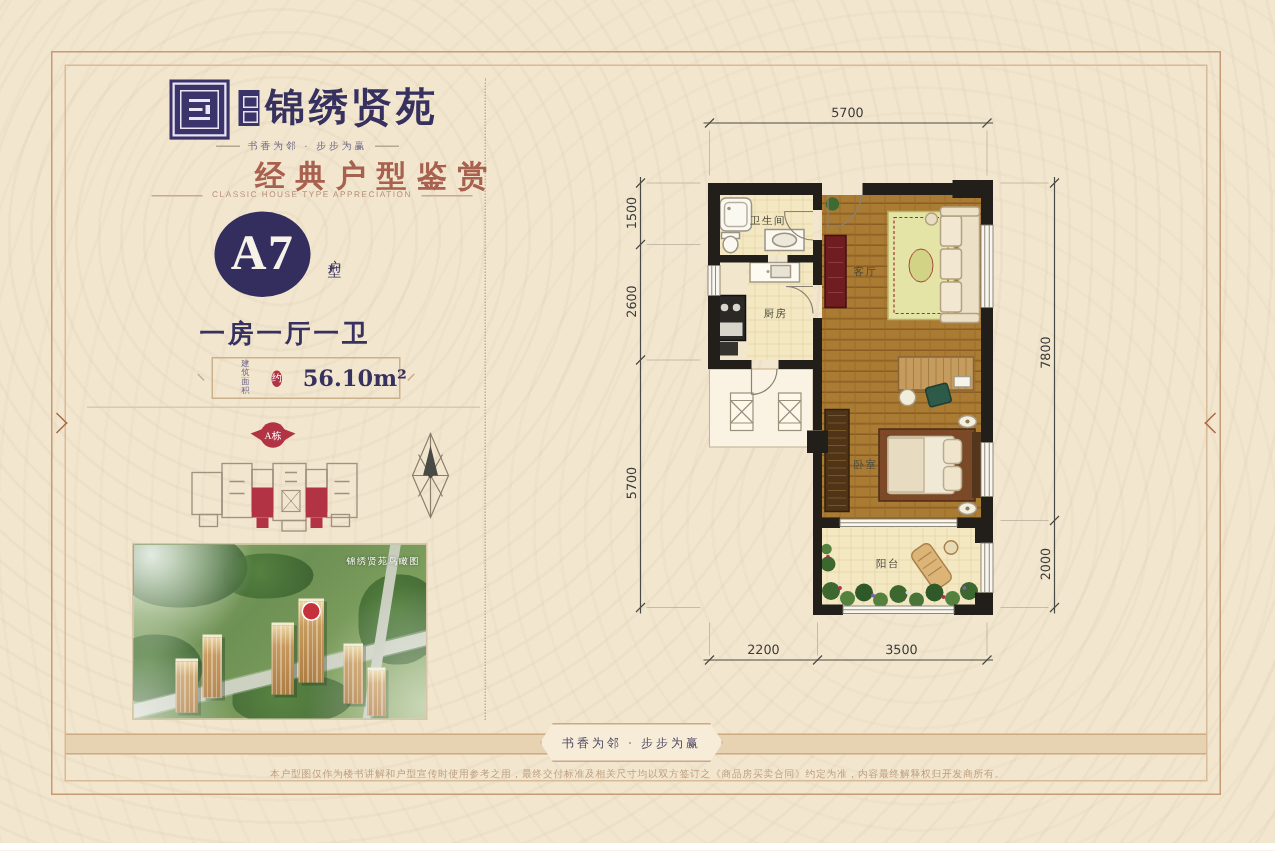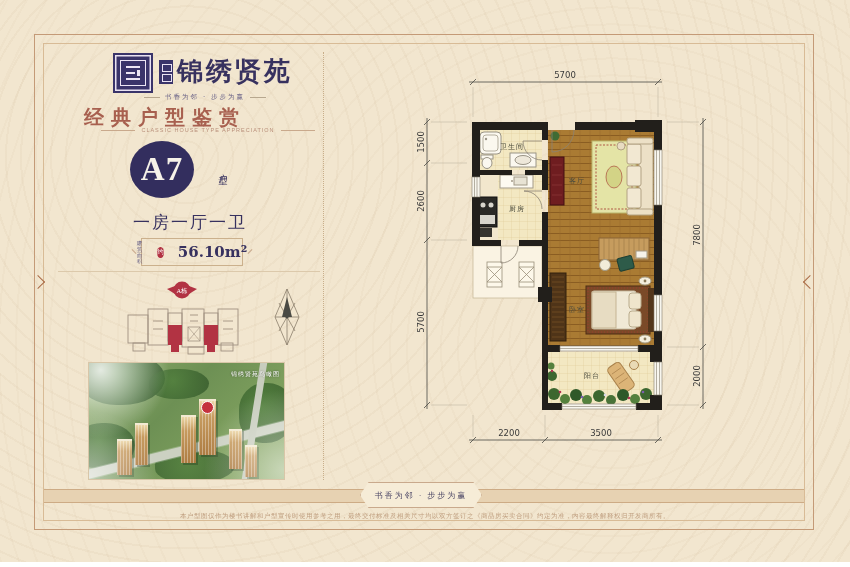--- a/index.html
+++ b/index.html
@@ -30,35 +30,35 @@
          linear-gradient(#ece6f4,#ece6f4) 11px 4px/3px 6px no-repeat;}
   .mini-seal{position:absolute;left:159px;top:60px;width:14px;height:24px;background:#3a346a;}
   .mini-seal::before{content:"";position:absolute;left:3px;top:4px;width:8px;height:6px;border:1px solid #e9e2f2;}
   .mini-seal::after{content:"";position:absolute;left:3px;top:14px;width:8px;height:6px;border:1px solid #e9e2f2;}
   .brand-name{position:absolute;left:177px;top:54px;font-family:"Liberation Serif",serif;font-weight:bold;
         font-size:26px;color:#37315f;letter-spacing:3px;white-space:nowrap;}
   .brand-tagline{position:absolute;left:110px;top:93px;width:190px;text-align:center;font-size:6.5px;
         color:#6b6488;letter-spacing:2px;display:flex;align-items:center;justify-content:center;gap:5px;}
   .brand-tagline .dash{display:inline-block;width:16px;height:1px;background:#b7a78e;}
 
-  .section-title{position:absolute;left:84px;top:104px;width:248px;text-align:left;
+  .section-title{position:absolute;left:84px;top:104px;width:248px;text-align:right;
         font-family:"Liberation Serif",serif;font-weight:bold;font-size:20px;color:#a8604f;letter-spacing:7px;}
   .section-sub{position:absolute;left:70px;top:127px;width:276px;display:flex;align-items:center;justify-content:center;
         gap:6px;font-size:5.5px;color:#b98f7a;letter-spacing:1px;}
   .section-sub .line{display:inline-block;width:34px;height:1px;background:#c9a98c;}
 
-  .unit-badge{position:absolute;left:130px;top:141px;width:64px;height:57px;background:#332e5e;border-radius:50%;
+  .unit-badge{position:absolute;left:143px;top:141px;width:64px;height:57px;background:#332e5e;border-radius:50%;
         display:flex;align-items:center;justify-content:center;}
   .unit-code{font-family:"Liberation Serif",serif;font-weight:bold;font-size:33px;color:#f6f2e8;letter-spacing:1px;}
   .unit-suffix{position:absolute;left:216px;top:166px;writing-mode:vertical-rl;font-size:9px;color:#37315f;
         letter-spacing:3px;font-family:"Liberation Serif",serif;}
   .unit-layout{position:absolute;left:105px;top:211px;width:170px;text-align:center;
-        font-family:"Liberation Serif",serif;font-weight:normal;font-size:17px;color:#37315f;letter-spacing:2px;}
+        font-family:"Liberation Serif",serif;font-weight:bold;font-size:17px;color:#37315f;letter-spacing:2px;}
   .area-box{position:absolute;left:141px;top:238px;width:100px;height:26px;border:1px solid #cbb08c;
-        display:flex;align-items:center;justify-content:center;gap:14px;}
+        display:flex;align-items:center;justify-content:center;gap:14px;padding-left:24px;}
   .area-box::before,.area-box::after{content:"";position:absolute;top:12px;width:6px;height:1px;background:#c9a98c;transform:rotate(45deg);}
   .area-box::before{left:-11px;} .area-box::after{right:-11px;transform:rotate(-45deg);}
   .area-label{display:flex;flex-direction:column;font-size:5.5px;line-height:6px;color:#6b6488;letter-spacing:1px;}
   .approx-circle{width:11px;height:11px;border-radius:50%;background:#b23343;color:#fff;font-size:6.5px;
         display:flex;align-items:center;justify-content:center;}
   .area-value{font-family:"DejaVu Serif",serif;font-weight:bold;font-size:15px;color:#37315f;}
   .left-divider{position:absolute;left:58px;top:271px;width:262px;height:1px;background:#dcc9ab;}
 
   
   .aerial{position:absolute;left:88px;top:362px;width:195px;height:116px;overflow:hidden;border:1px solid #d8c6a8;

